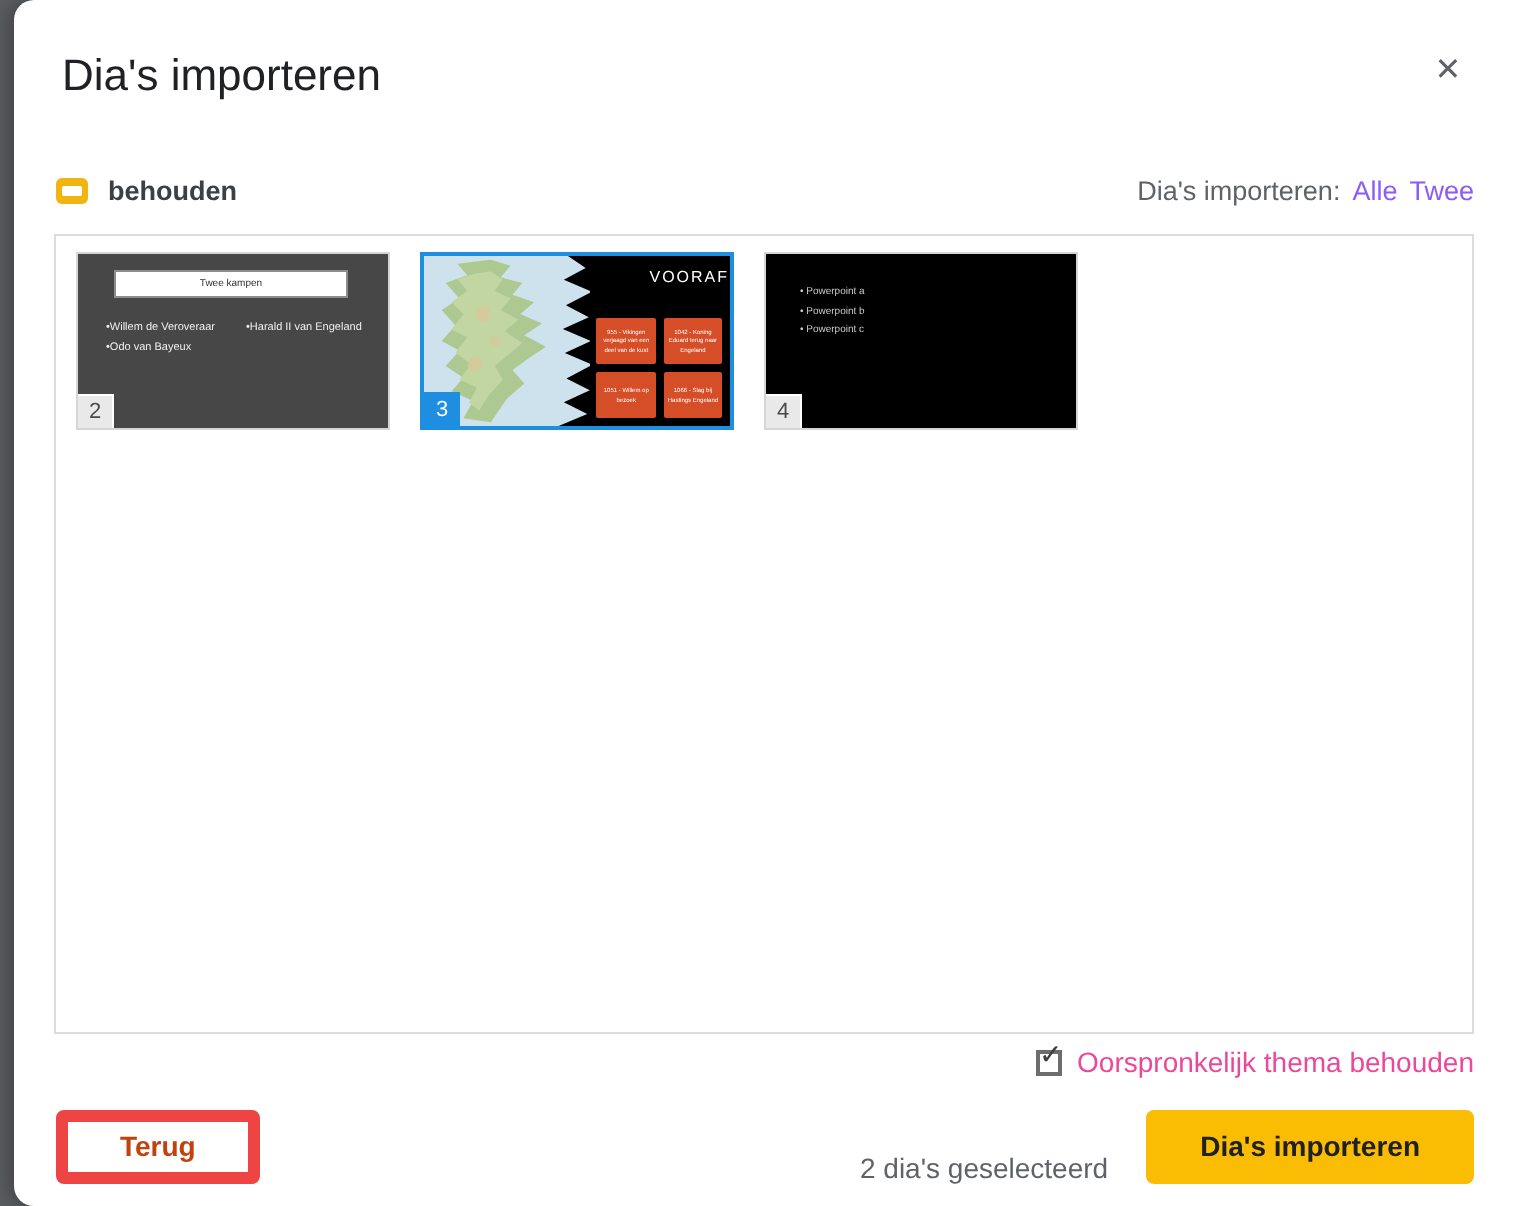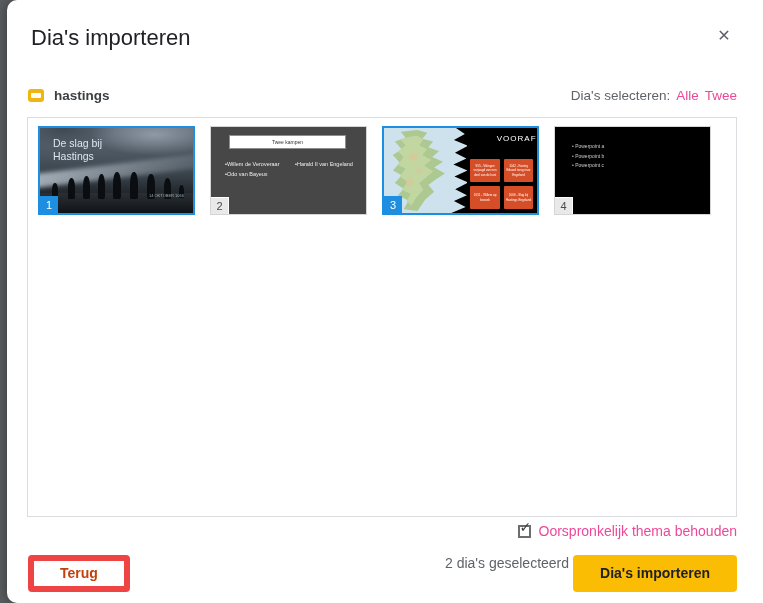--- a/index.html
+++ b/index.html
@@ -22,21 +22,21 @@
   
   .src-row {
     position:absolute; top:85px; left:21px; right:26px; height:20px;
     display:flex; align-items:center; justify-content:space-between;
   }
   .src-left { display:flex; align-items:center; gap:10px; }
   .slides-icon { width:16px; height:13px; background:#f2b50f; border-radius:3px; position:relative; }
   .slides-icon::after { content:""; position:absolute; left:3px; right:3px; top:4px; bottom:4px; background:#fff; border-radius:1px; }
   .src-name { font-size:13.5px; font-weight:700; color:#3c4043; }
   .src-right { font-size:13.5px; color:#5f6368; display:flex; gap:6px; align-items:center; }
-  .link { color:#ec4899; cursor:pointer; }
+  .link { color:#8b5cf6; cursor:pointer; }
   
   .panel {
     position:absolute; left:20px; top:117px; width:710px; height:400px;
     border:1px solid #dadce0; background:#fff;
   }
   .thumbs { position:absolute; left:10px; top:8px; display:flex; gap:15px; }
   .thumb { position:relative; width:157px; height:89px; overflow:hidden; cursor:pointer; background:#000; }
   .thumb.sel   { border:2px solid #1e8fe0; }
   .thumb.unsel { border:1px solid #d5d5d5; }
   .badge {
@@ -89,62 +89,46 @@
   .checkbox { width:13px; height:13px; border:2px solid #6d6d6d; position:relative; cursor:pointer; }
   .checkbox span { position:absolute; left:0px; top:-8px; font-size:14px; color:#3c4043; }
   .check-label { font-size:14px; color:#ec4899; }
   
   .footer { position:absolute; left:21px; right:26px; top:554px; height:38px;
       display:flex; justify-content:space-between; align-items:center; }
   .btn { height:37px; border-radius:4px; font-size:14px; font-weight:700;
       display:flex; align-items:center; justify-content:center; cursor:pointer; border:none; }
   .btn-outline { border:6px solid #ef4444; background:#fff; color:#c2410c; padding:0 26px; }
   .btn-primary { background:#fbbc04; color:#202124; padding:0 27px; }
-  .right-group { display:flex; align-items:flex-start; }
+  .right-group { display:flex; align-items:flex-end; gap:15px; }
   .status { font-size:14px; color:#5f6368; margin-right:4px; }
 </style>
 </head>
 <body>
 
 <div class="dialog">
 
   <div class="dlg-title">Dia's importeren</div>
   <div class="close-btn">✕</div>
 
   <div class="src-row">
     <div class="src-left">
       <span class="slides-icon"></span>
-      <span class="src-name">hastings</span>
+      <span class="src-name">behouden</span>
     </div>
     <div class="src-right">
-      <span>Dia's selecteren:</span>
+      <span>Dia's importeren:</span>
       <span class="link">Alle</span>
       <span class="link">Twee</span>
     </div>
   </div>
 
   <div class="panel">
     <div class="thumbs">
 
-      <div class="thumb sel s1">
-        <div class="s1-beam"></div>
-        <div class="s1-ground"></div>
-        <span class="fig" style="left:8%;  bottom:17%; width:6px; height:16px;"></span>
-        <span class="fig" style="left:18%; bottom:17%; width:7px; height:21px;"></span>
-        <span class="fig" style="left:28%; bottom:16%; width:7px; height:23px;"></span>
-        <span class="fig" style="left:38%; bottom:16%; width:7px; height:25px;"></span>
-        <span class="fig" style="left:48%; bottom:16%; width:8px; height:27px;"></span>
-        <span class="fig" style="left:59%; bottom:16%; width:8px; height:27px;"></span>
-        <span class="fig" style="left:70%; bottom:16%; width:8px; height:25px;"></span>
-        <span class="fig" style="left:81%; bottom:17%; width:7px; height:21px;"></span>
-        <span class="fig" style="left:91%; bottom:18%; width:5px; height:13px;"></span>
-        <div class="s1-title">De slag bij Hastings</div>
-        <div class="s1-caption">14 OKTOBER 1066</div>
-        <div class="badge">1</div>
-      </div>
 
       <div class="thumb unsel s2">
         <div class="s2-bar">Twee kampen</div>
         <div class="s2-cols">
           <div class="s2-col">
             <div>•Willem de Veroveraar</div>
             <div>•Odo van Bayeux</div>
           </div>
           <div class="s2-col">
             <div>•Harald II van Engeland</div>

